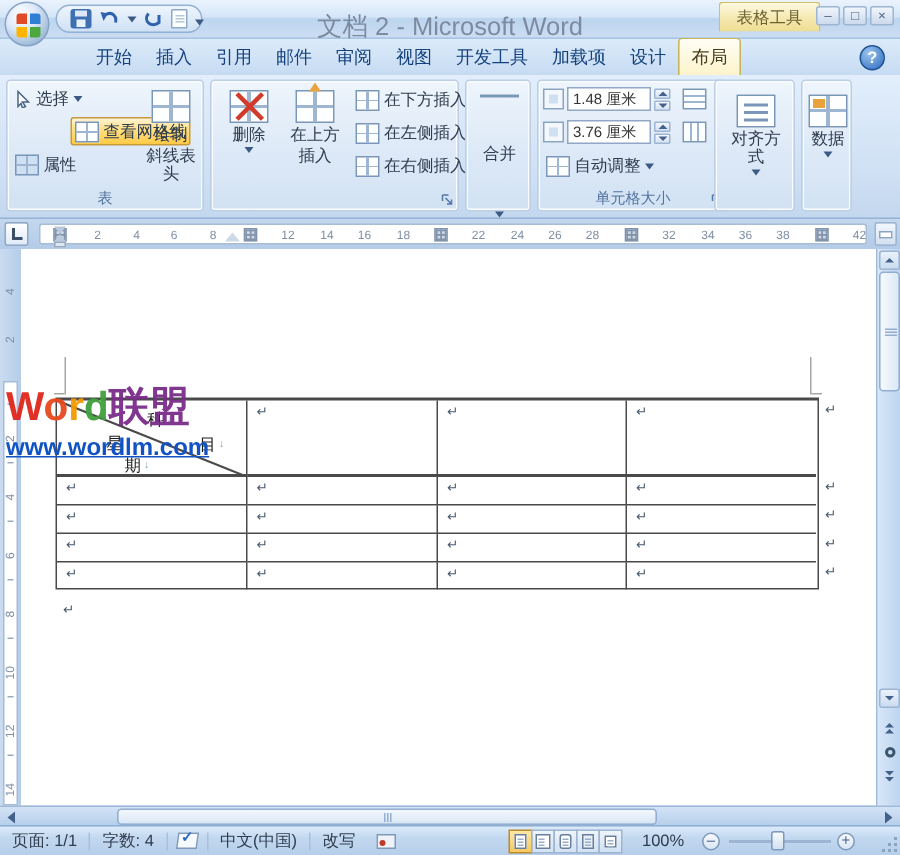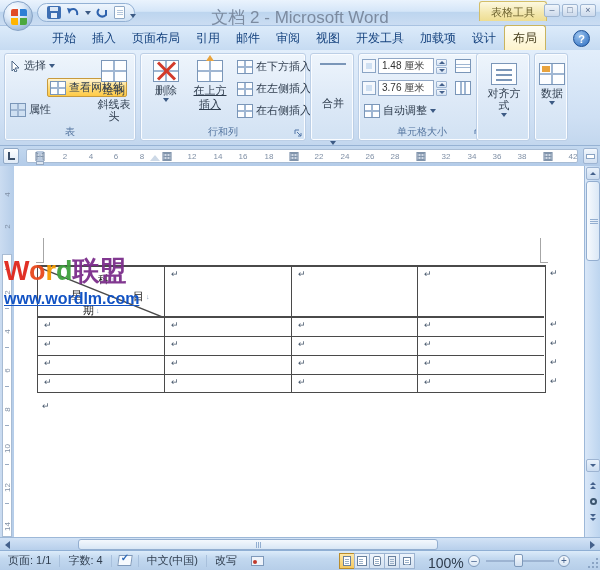--- a/index.html
+++ b/index.html
@@ -30,21 +30,21 @@
   .win-title { position:absolute; left:170px; top:6px; width:260px; text-align:center; font-size:17px; color:#7c8ba0; }
   .ctx-hdr { position:absolute; left:479px; top:1px; width:68px; height:20px; line-height:20px; text-align:center;
     background:linear-gradient(#fdf9e0,#f4e8b0 55%,#eedd92); border:1px solid #d3be69; border-bottom:none;
     border-radius:3px 3px 0 0; font-size:11px; color:#6e6430; }
   .winbtns { position:absolute; right:4px; top:4px; display:flex; gap:2px; }
   .wbtn { width:16px; height:13px; background:linear-gradient(#f0f5fb,#ccdaec); border:1px solid #9fb6d2;
     border-radius:2px; font-size:9px; line-height:11px; text-align:center; color:#54688a; }
 
   
   .tabrow { position:absolute; left:0; top:26px; width:600px; height:24px;
-    background:linear-gradient(#dcebfa,#c6dbf2); display:flex; align-items:flex-end; padding-left:44px; }
+    background:linear-gradient(#dcebfa,#c6dbf2); display:flex; align-items:flex-end; padding-left:56px; }
   .tab { padding:4px 8px 3px; font-size:12px; color:#15427e; white-space:nowrap; }
   .tab.active { background:linear-gradient(#fffef5,#fdf3cc); border:1px solid #c9b45e; border-bottom:none;
     border-radius:3px 3px 0 0; color:#473f1e; }
   .helpbtn { position:absolute; right:10px; bottom:3px; width:17px; height:17px; border-radius:50%;
     background:radial-gradient(circle at 35% 30%,#9cc4ee,#2a6bbf); color:#fff; font-size:11px; font-weight:bold;
     text-align:center; line-height:17px; border:1px solid #1d4f93; }
 
   
   .ribbon { position:absolute; left:0; top:50px; width:600px; height:96px;
     background:linear-gradient(#e2eefb,#cfe0f4 70%,#c3d7ee); border-bottom:1px solid #96b2d4; }
@@ -152,21 +152,21 @@
   .bookicon:before { content:""; position:absolute; inset:0; background:#f6fafe; border:1px solid #7e99ba; transform:skewX(-8deg); }
   .bookicon:after { content:"✓"; position:absolute; left:3px; top:-3px; font-size:10px; color:#2a68b8; font-weight:bold; }
   .macroicon { width:13px; height:10px; background:#eef3fa; border:1px solid #7e99ba; position:relative; margin:0 6px; }
   .macroicon:before { content:""; position:absolute; left:1px; bottom:1px; width:4px; height:4px; border-radius:50%; background:#c0392b; }
   .views { position:absolute; left:340px; top:2px; display:flex; }
   .vbtn { width:16px; height:16px; border:1px solid #9db4d2; margin-left:-1px; display:flex; align-items:center; justify-content:center;
     background:linear-gradient(#eef4fb,#d3e1f1); }
   .vbtn.active { background:linear-gradient(#fde8a9,#f6c85f); border-color:#b98c2c; }
   .vpage { width:8px; height:10px; background:#fff; border:1px solid #68809e; position:relative; }
   .vpage:before { content:""; position:absolute; left:1px; top:2px; width:4px; height:1px; background:#9ab0c8; box-shadow:0 2px 0 #9ab0c8,0 4px 0 #9ab0c8; }
-  .zoomtxt { position:absolute; left:428px; top:4px; font-size:14px; }
+  .zoomtxt { position:absolute; left:428px; top:4px; font-size:11px; }
   .zbtn { position:absolute; top:4px; width:12px; height:12px; border-radius:50%; border:1px solid #7e99ba;
     background:linear-gradient(#f7fafd,#d9e6f4); text-align:center; line-height:10px; font-size:10px; color:#44618c; }
   .ztrack { position:absolute; left:486px; top:9px; width:68px; height:2px; background:#9db4d2; }
   .ztick { position:absolute; left:519px; top:5px; width:1px; height:9px; background:#8aa4c4; }
   .zthumb { position:absolute; left:514px; top:3px; width:9px; height:13px; background:linear-gradient(#f7fafd,#d2e0f1);
     border:1px solid #7e99ba; border-radius:2px; }
   .grip { position:absolute; right:2px; bottom:2px; width:12px; height:12px; }
   .grip i { position:absolute; width:2px; height:2px; background:#8aa4c4; }
 </style>
 </head>
@@ -199,21 +199,20 @@
   <div class="winbtns">
     <span class="wbtn">–</span>
     <span class="wbtn">□</span>
     <span class="wbtn">×</span>
   </div>
 </div>
 
 <div class="tabrow">
   <span class="tab">开始</span>
   <span class="tab">插入</span>
-  <span class="tab">页面布局</span>
   <span class="tab">引用</span>
   <span class="tab">邮件</span>
   <span class="tab">审阅</span>
   <span class="tab">视图</span>
   <span class="tab">开发工具</span>
   <span class="tab">加载项</span>
   <span class="tab">设计</span>
   <span class="tab active">布局</span>
   <span class="helpbtn">?</span>
 </div>
@@ -252,21 +251,21 @@
 
   <div class="grp" style="left:140px; width:166px;">
     <div class="bigbtn" style="left:4px;">
       <span class="mt mt24">
           <span class="gl"></span>
           <span class="redx"></span>
         </span>
       <span class="lbl">删除</span>
       <span class="caret-d"></span>
     </div>
-    <div class="bigbtn" style="left:48px;text-decoration:underline;">
+    <div class="bigbtn" style="left:48px;">
       <span class="mt mt24">
           <span class="gl"></span>
           <span class="uparr"></span>
         </span>
       <span class="lbl">在上方</span>
       <span class="lbl">插入</span>
     </div>
     <div class="sbtn" style="left:94px; top:4px;">
       <span class="mt mt16">
           <span class="gl"></span>
@@ -278,21 +277,20 @@
           <span class="gl"></span>
         </span>
       <span>在左侧插入</span>
     </div>
     <div class="sbtn" style="left:94px; top:48px;">
       <span class="mt mt16">
           <span class="gl"></span>
         </span>
       <span>在右侧插入</span>
     </div>
-    <div class="grp-label">行和列</div>
     <svg class="launcher" viewBox="0 0 9 9">
         <path d="M1 1h4M1 1v4M3 3l4 4M7 4v3h-3" stroke="#5277a8" fill="none"></path>
       </svg>
   </div>
 
   <div class="grp" style="left:310px; width:44px;">
     <div class="bigbtn" style="left:1px; top:6px;gap:32px;">
       <span class="mt mt24">
           <span class="gl" style="background:linear-gradient(#0000 45%,#9fb6d2 45%,#9fb6d2 55%,#0000 55%);"></span>
         </span>

